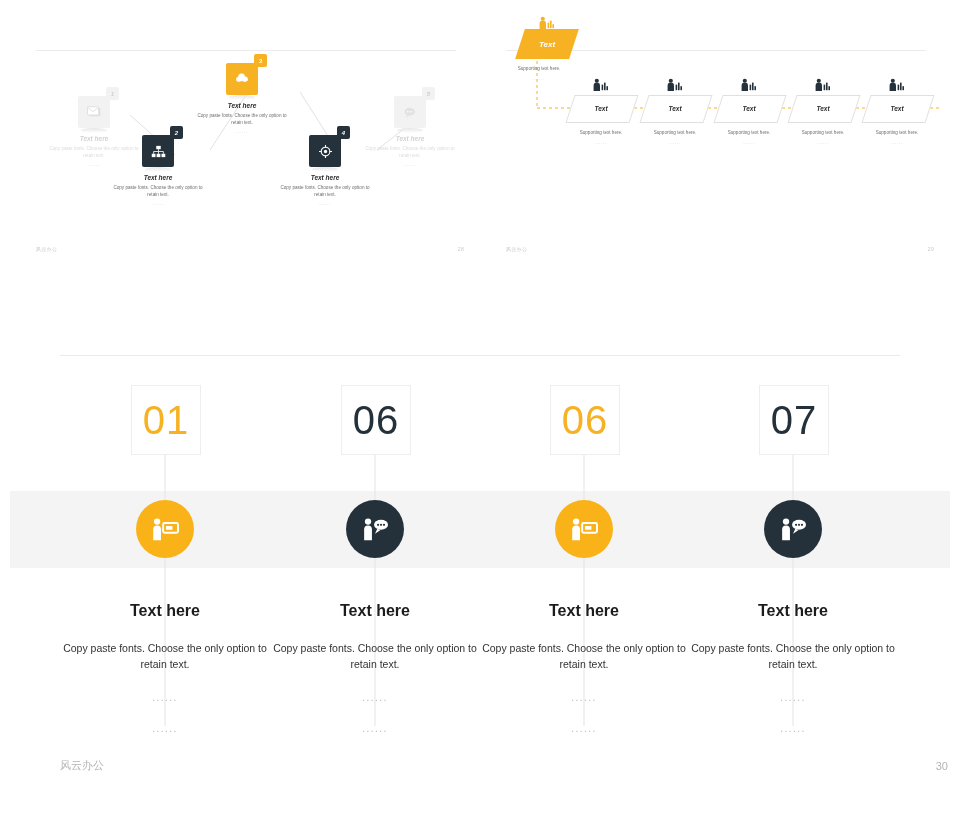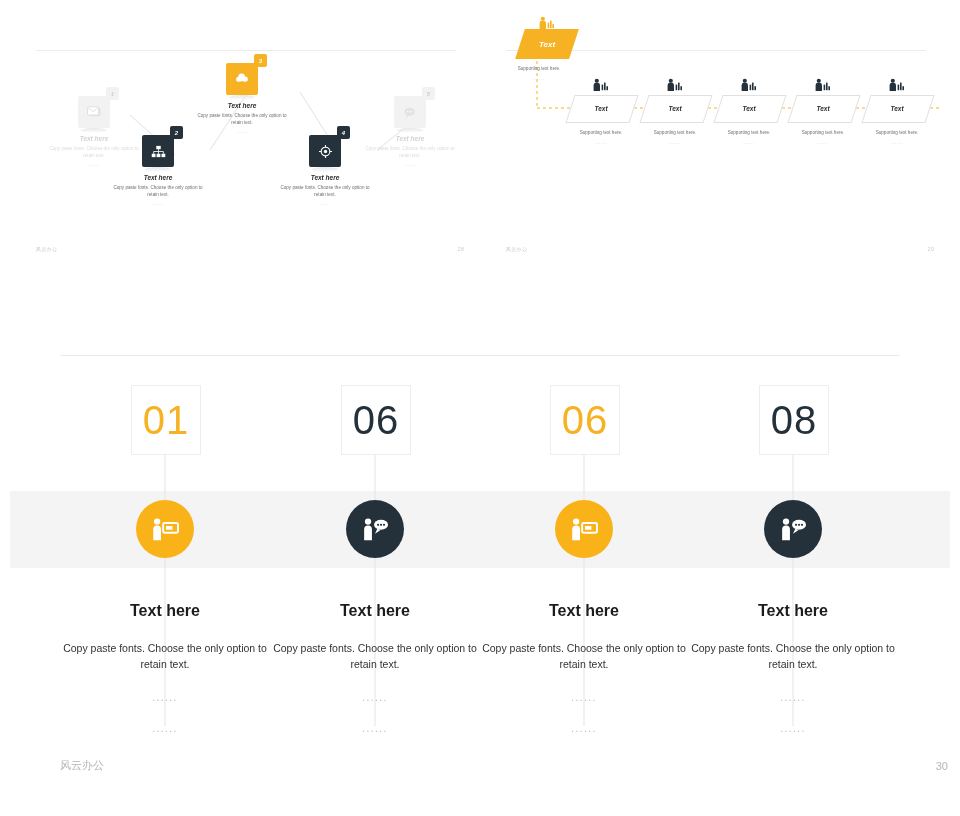--- a/index.html
+++ b/index.html
@@ -390,21 +390,21 @@
         </svg>
       </div>
       <div class="heading">Text here</div>
       <div class="para">Copy paste fonts. Choose the only option to retain text.</div>
       <div class="d1">......</div>
       <div class="d2">......</div>
     </div>
 
     <div class="col c4">
       <div class="vline"></div>
-      <div class="numbox dark">08</div>
+      <div class="numbox dark">07</div>
       <div class="circ dark">
         <svg width="30" height="26" viewBox="0 0 32 28">
           <circle cx="8.5" cy="6" r="3.4" fill="#fff"></circle>
           <path d="M4.3 26 V14.5 a4.2 4.2 0 0 1 8.4 0 V26 z" fill="#fff"></path>
           <ellipse cx="22.5" cy="9.5" rx="7.5" ry="5.4" fill="#fff"></ellipse>
           <path d="M18.5 13.8 L16 19 L22 15.2 Z" fill="#fff"></path>
           <circle cx="19.3" cy="9.5" r="1.15" fill="#24313a"></circle>
           <circle cx="22.5" cy="9.5" r="1.15" fill="#24313a"></circle>
           <circle cx="25.7" cy="9.5" r="1.15" fill="#24313a"></circle>
         </svg>

